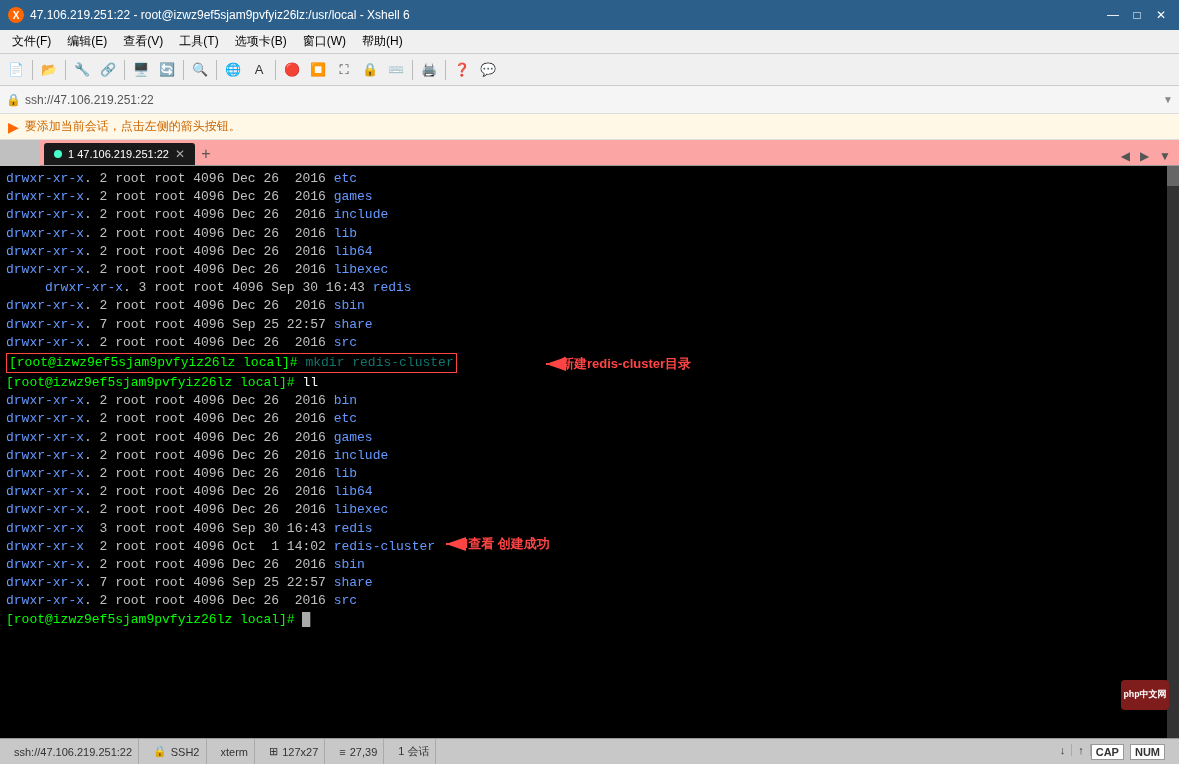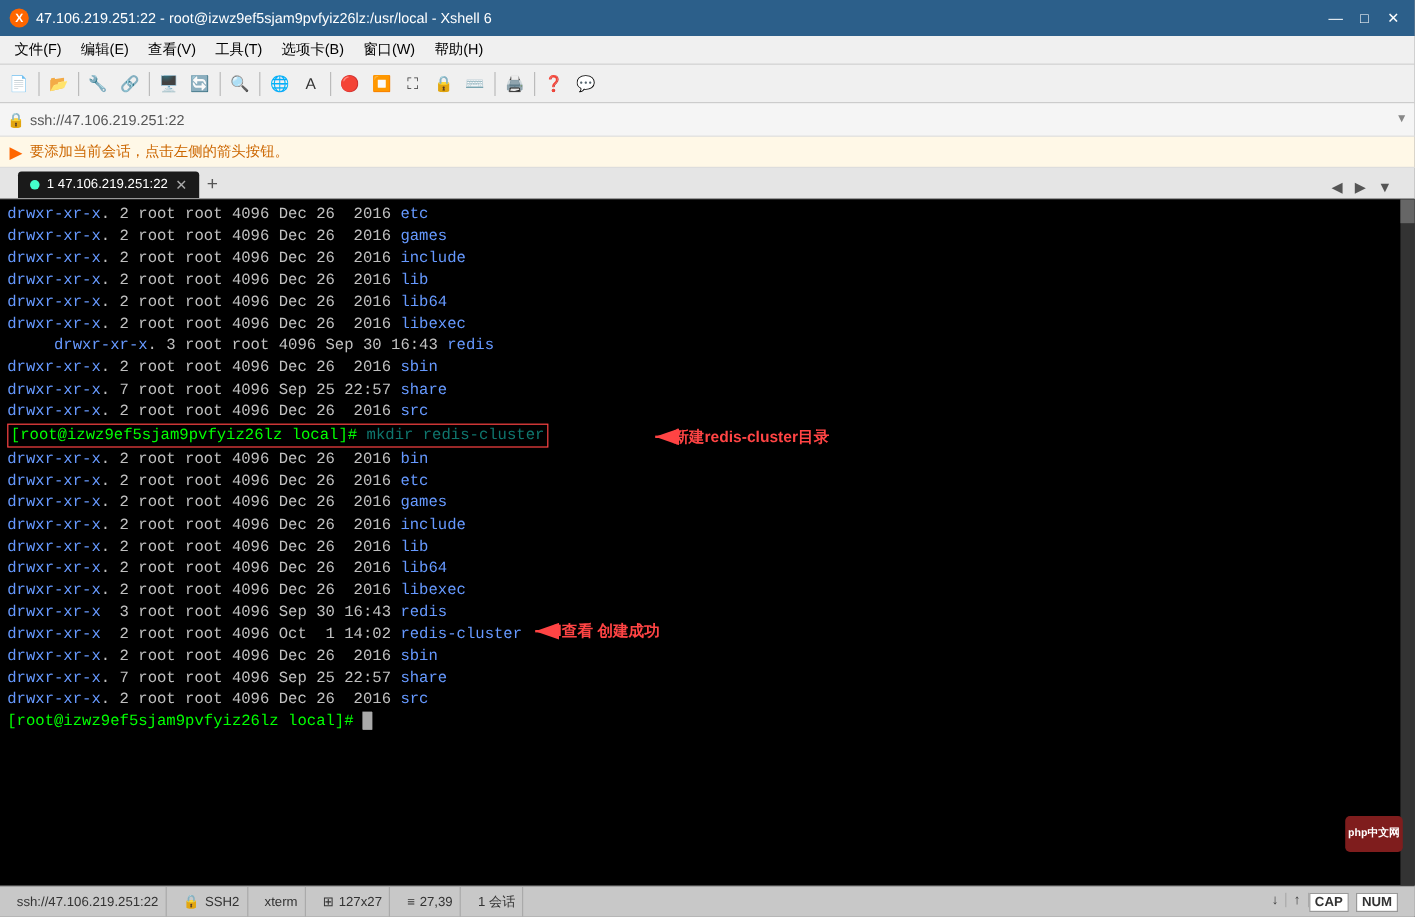--- a/index.html
+++ b/index.html
@@ -101,25 +101,26 @@
       padding: 0 8px;
       border-bottom: 1px solid #ddd;
       font-size: 12px;
       color: #cc6600;
     }
     #info-bar .info-icon { margin-right: 6px; font-size: 14px; color: #ff6600; }
 
     
     #tab-bar {
       height: 26px;
-      background: #e5e5e5;
+      background: #fca5a5;
       display: flex;
       align-items: flex-end;
-      padding: 0 15px;
+      padding: 0 4px;
       border-bottom: 1px solid #999;
+      margin-left: 40px;
     }
     .tab {
       height: 22px;
       background: #1a1a1a;
       color: white;
       padding: 0 10px;
       display: flex;
       align-items: center;
       font-size: 11px;
       cursor: pointer;
@@ -312,20 +313,21 @@
           <marker id="arrowhead1" markerWidth="10" markerHeight="7" refX="10" refY="3.5" orient="auto">
             <polygon points="0 0, 10 3.5, 0 7" fill="#ff4444"></polygon>
           </marker>
         </defs>
         <line x1="10" y1="10" x2="0" y2="10" stroke="#ff4444" stroke-width="2" marker-end="url(#arrowhead1)"></line>
         <text x="15" y="14" fill="#ff4444" font-family="Segoe UI, sans-serif" font-size="13" font-weight="bold">新建redis-cluster目录</text>
       </svg>
     </div>
 
     
+    <div style="white-space:pre;"><span style="color:#00ff00;">[root@izwz9ef5sjam9pvfyiz26lz local]#</span><span style="color:white;"> ll</span></div>
 
     
     <div style="white-space:pre;"><span style="color:#6699ff;">drwxr-xr-x</span>. 2 root root 4096 Dec 26  2016 <span class="dir-color">bin</span></div>
     <div style="white-space:pre;"><span style="color:#6699ff;">drwxr-xr-x</span>. 2 root root 4096 Dec 26  2016 <span class="dir-color">etc</span></div>
     <div style="white-space:pre;"><span style="color:#6699ff;">drwxr-xr-x</span>. 2 root root 4096 Dec 26  2016 <span class="dir-color">games</span></div>
     <div style="white-space:pre;"><span style="color:#6699ff;">drwxr-xr-x</span>. 2 root root 4096 Dec 26  2016 <span class="dir-color">include</span></div>
     <div style="white-space:pre;"><span style="color:#6699ff;">drwxr-xr-x</span>. 2 root root 4096 Dec 26  2016 <span class="dir-color">lib</span></div>
     <div style="white-space:pre;"><span style="color:#6699ff;">drwxr-xr-x</span>. 2 root root 4096 Dec 26  2016 <span class="dir-color">lib64</span></div>
     <div style="white-space:pre;"><span style="color:#6699ff;">drwxr-xr-x</span>. 2 root root 4096 Dec 26  2016 <span class="dir-color">libexec</span></div>
     <div style="white-space:pre;"><span style="color:#6699ff;">drwxr-xr-x</span>  3 root root 4096 Sep 30 16:43 <span class="dir-color">redis</span></div>

